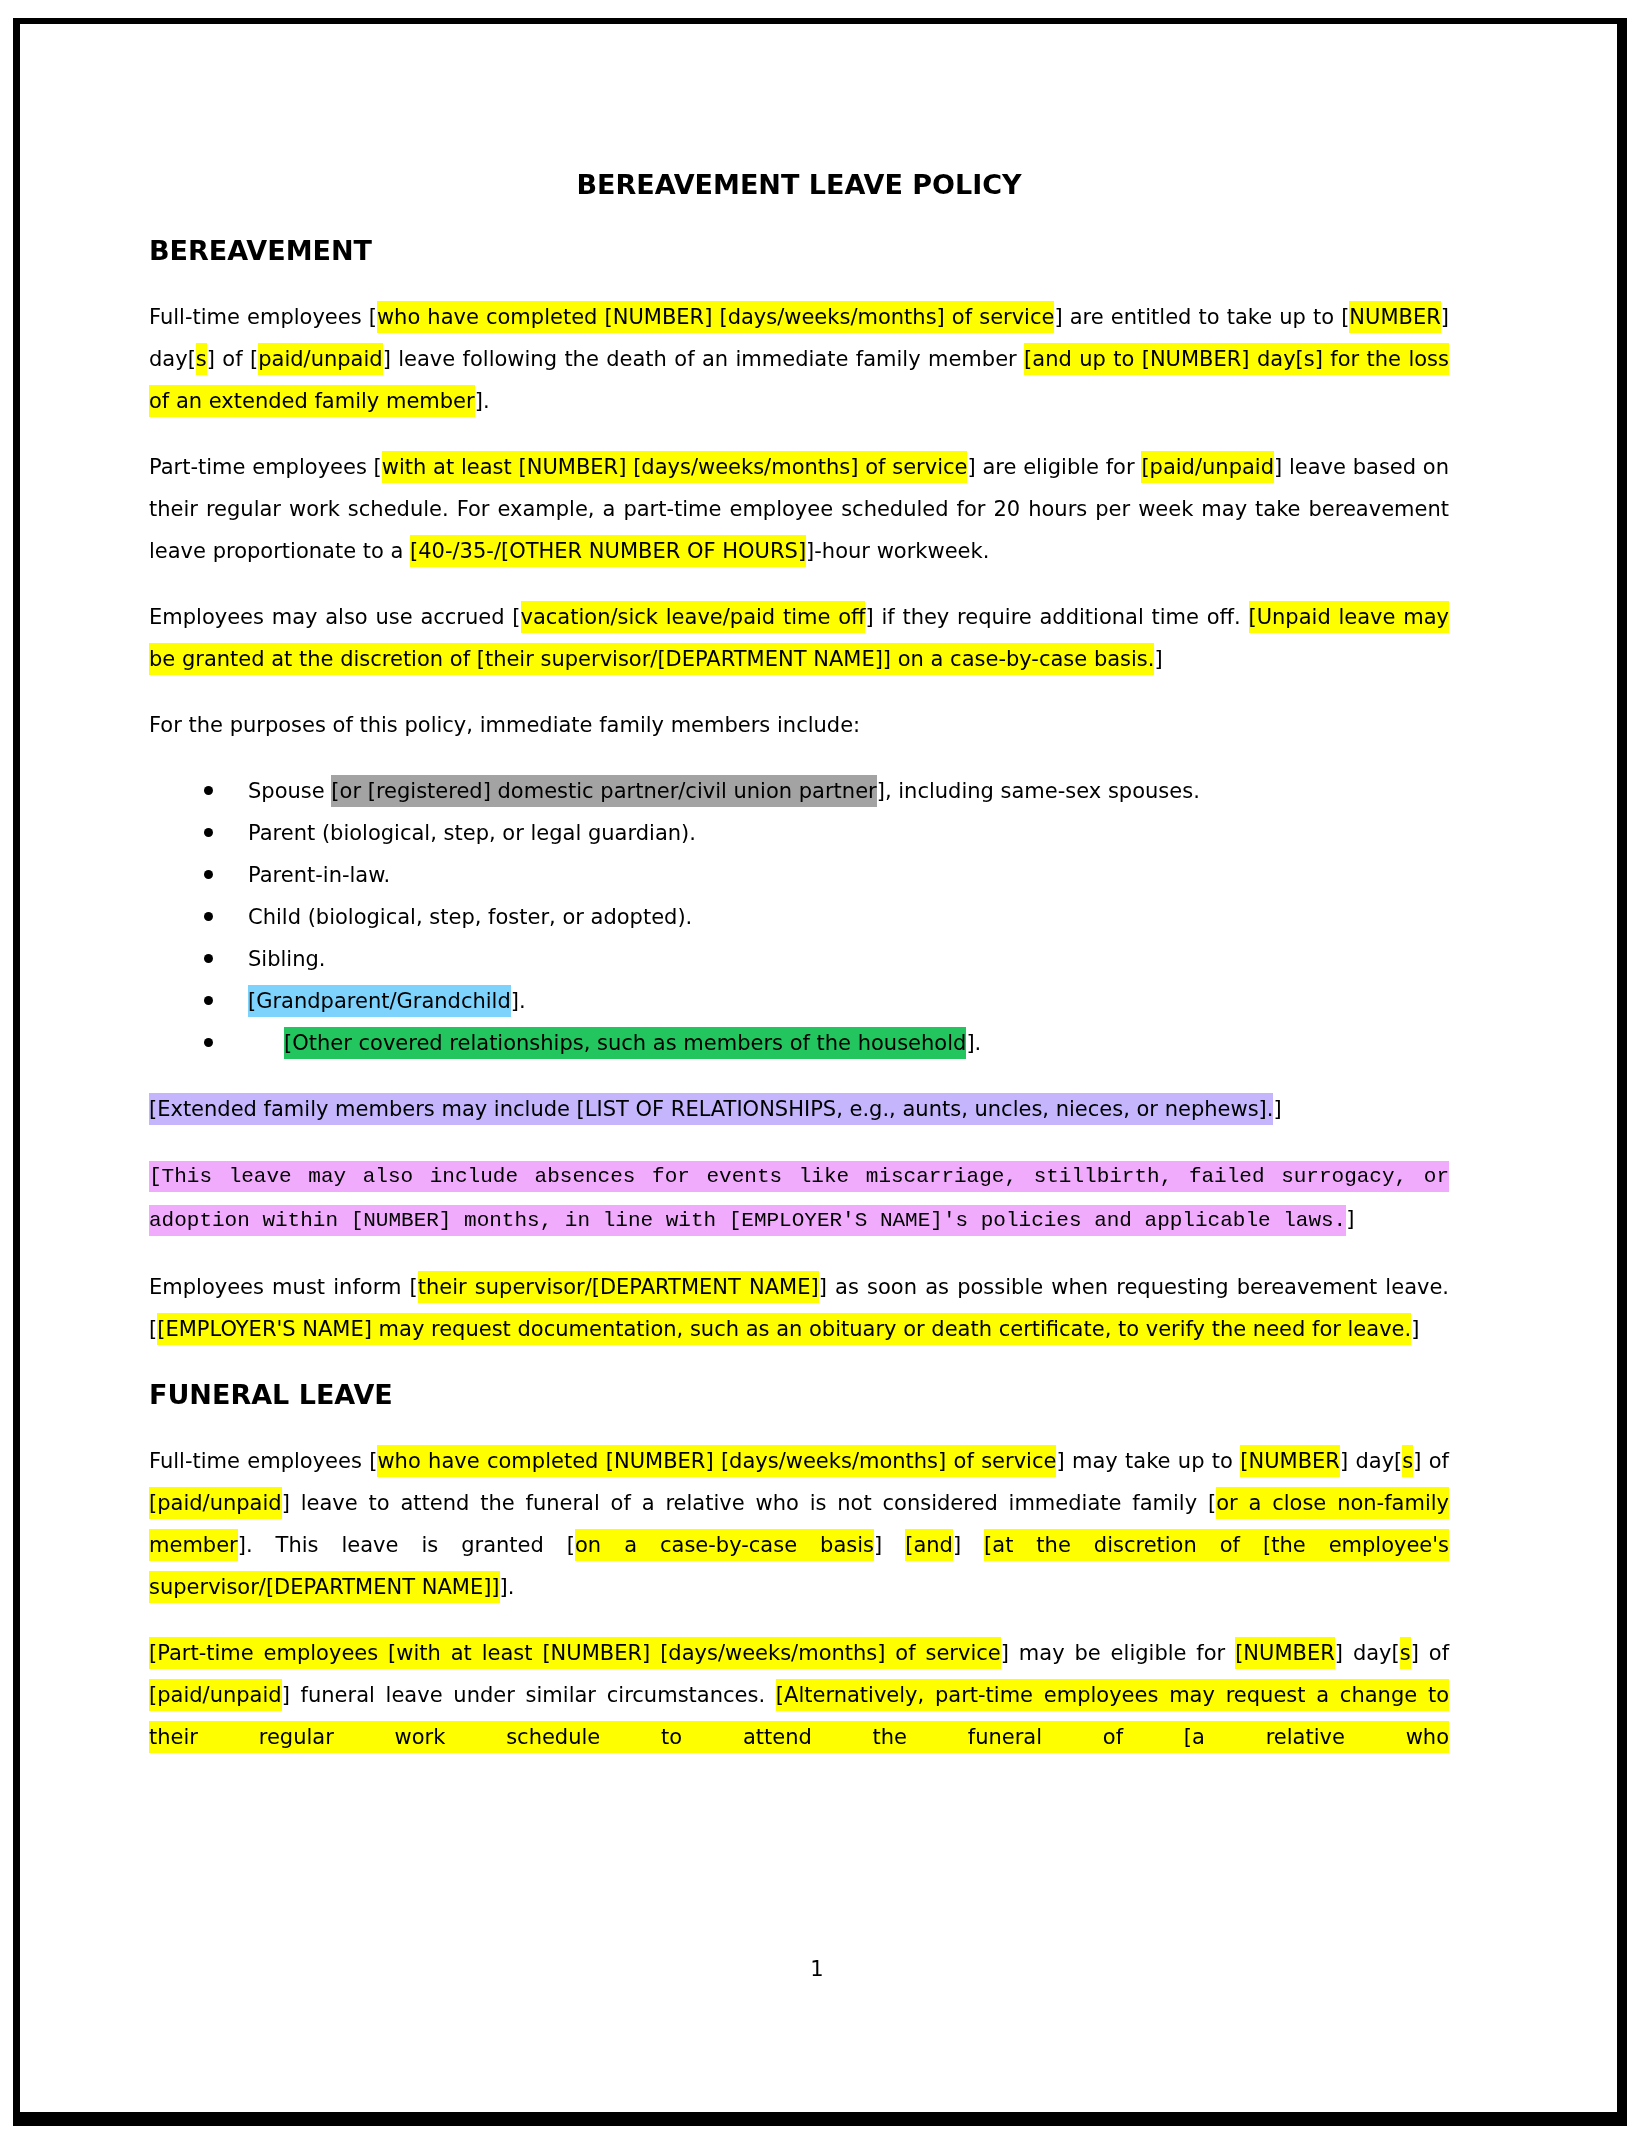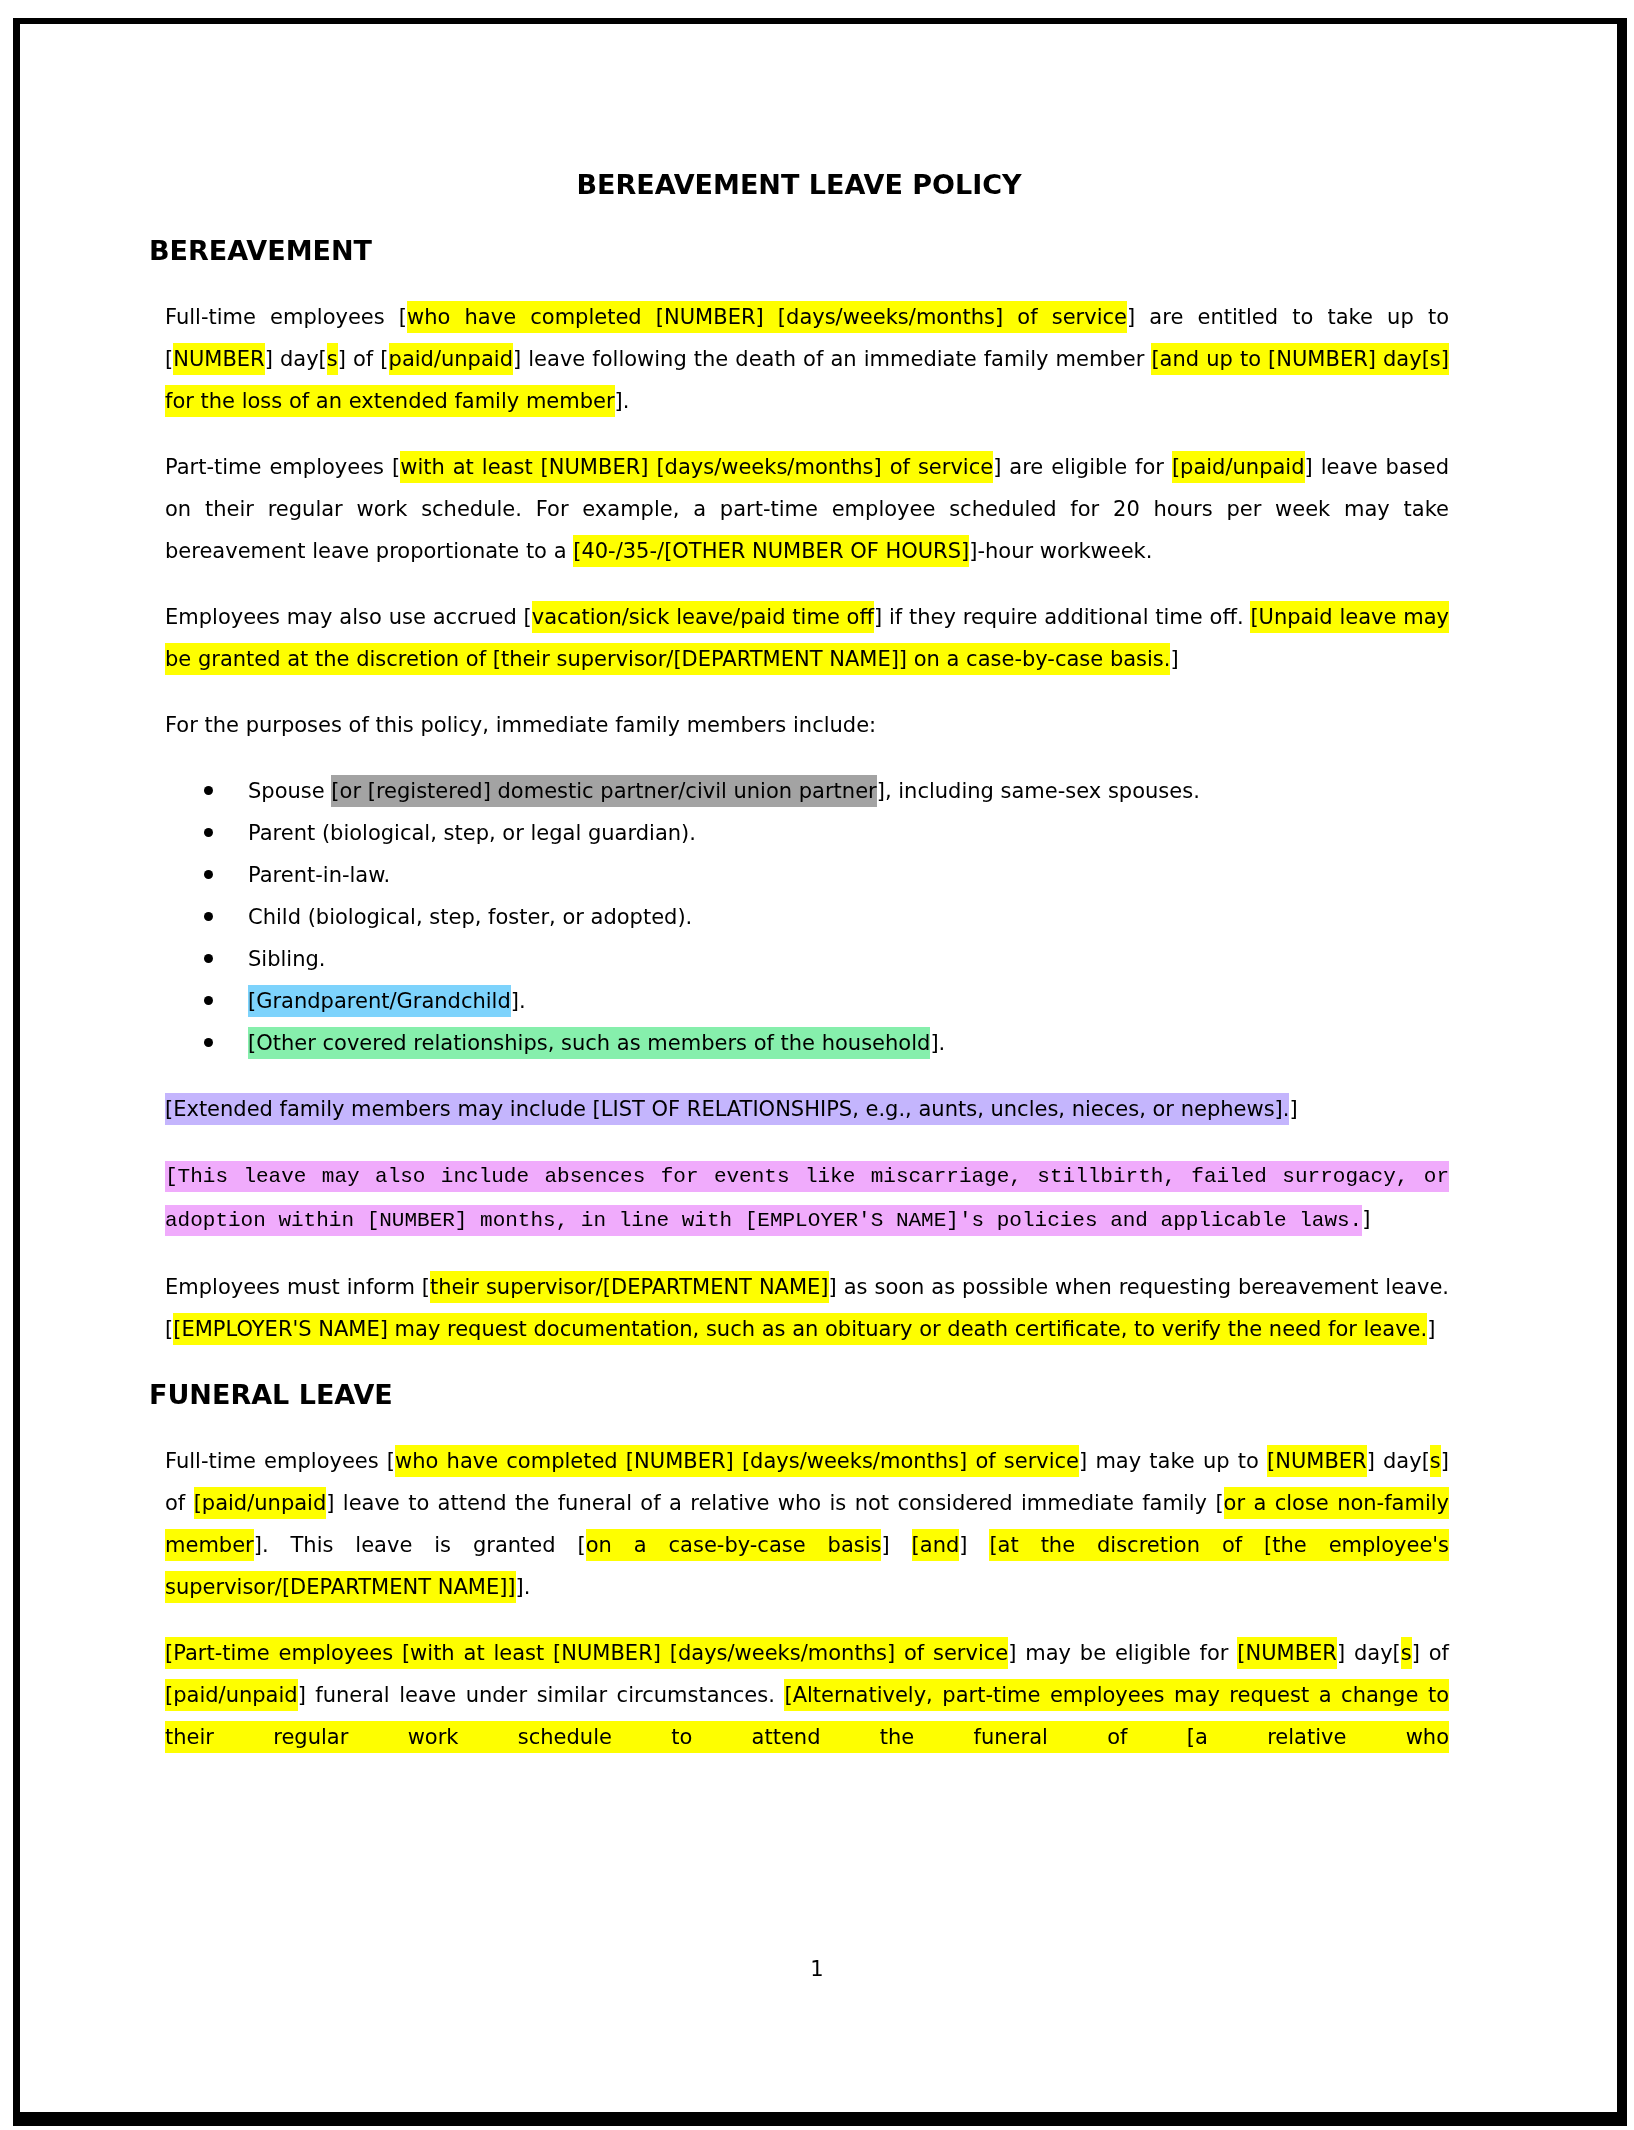--- a/index.html
+++ b/index.html
@@ -23,21 +23,21 @@
   }
   h1.doc-title{
     font-size:27px;font-weight:bold;text-align:center;
     margin:0 0 24px 0;line-height:42px;
   }
   h2.section-heading{
     font-size:27px;font-weight:bold;
     margin:0 0 24px 0;line-height:42px;
   }
   p.para{
-    margin:0 0 24px 16px;
+    margin:0 0 24px 0;
     text-align:justify;
   }
   p.para.justify-last{ text-align-last:justify; }
   ul.bullets{
     margin:0 0 24px 0;
     padding:0 0 0 99px;
     list-style:none;
   }
   ul.bullets li{ position:relative; text-align:left; }
   ul.bullets li::before{
@@ -68,21 +68,21 @@
       <p class="para"><span>Part-time employees [</span><mark class="hl" style="background: rgb(254, 254, 0);">with at least [NUMBER] [days/weeks/months] of service</mark><span>] are eligible for </span><mark class="hl" style="background: rgb(254, 254, 0);">[paid/unpaid</mark><span>] leave based on their regular work schedule. For example, a part-time employee scheduled for 20 hours per week may take bereavement leave proportionate to a </span><mark class="hl" style="background: rgb(254, 254, 0);">[40-/35-/[OTHER NUMBER OF HOURS]</mark><span>]-hour workweek.</span></p>
       <p class="para"><span>Employees may also use accrued [</span><mark class="hl" style="background: rgb(254, 254, 0);">vacation/sick leave/paid time off</mark><span>] if they require additional time off. </span><mark class="hl" style="background: rgb(254, 254, 0);">[Unpaid leave may be granted at the discretion of [their supervisor/[DEPARTMENT NAME]] on a case-by-case basis.</mark><span>]</span></p>
       <p class="para"><span>For the purposes of this policy, immediate family members include:</span></p>
       <ul class="bullets">
         <li><span>Spouse </span><mark class="hl" style="background: #a3a3a3;">[or [registered] domestic partner/civil union partner</mark><span>], including same-sex spouses.</span></li>
         <li><span>Parent (biological, step, or legal guardian).</span></li>
         <li><span>Parent-in-law.</span></li>
         <li><span>Child (biological, step, foster, or adopted).</span></li>
         <li><span>Sibling.</span></li>
         <li><mark class="hl" style="background: #7dd3fc;">[Grandparent/Grandchild</mark><span>].</span></li>
-        <li><mark class="hl" style="background: #86efac;">[Other covered relationships, such as members of the household</mark><span>].</span></li>
+        <li><mark class="hl" style="background: #22c55e; margin-left: 36px;">[Other covered relationships, such as members of the household</mark><span>].</span></li>
       </ul>
       <p class="para"><mark class="hl" style="background: #c4b5fd;">[Extended family members may include [LIST OF RELATIONSHIPS, e.g., aunts, uncles, nieces, or nephews].</mark><span>]</span></p>
       <p class="para"><mark class="hl" style="background: #f0abfc; font-family: Liberation Mono, monospace;">[This leave may also include absences for events like miscarriage, stillbirth, failed surrogacy, or adoption within [NUMBER] months, in line with [EMPLOYER'S NAME]'s policies and applicable laws.</mark><span>]</span></p>
       <p class="para"><span>Employees must inform [</span><mark class="hl" style="background: rgb(254, 254, 0);">their supervisor/[DEPARTMENT NAME]</mark><span>] as soon as possible when requesting bereavement leave. [</span><mark class="hl" style="background: rgb(254, 254, 0);">[EMPLOYER'S NAME] may request documentation, such as an obituary or death certificate, to verify the need for leave.</mark><span>]</span></p>
       <h2 class="section-heading">FUNERAL LEAVE</h2>
       <p class="para"><span>Full-time employees [</span><mark class="hl" style="background: rgb(254, 254, 0);">who have completed [NUMBER] [days/weeks/months] of service</mark><span>] may take up to </span><mark class="hl" style="background: rgb(254, 254, 0);">[NUMBER</mark><span>] day[</span><mark class="hl" style="background: rgb(254, 254, 0);">s</mark><span>] of </span><mark class="hl" style="background: rgb(254, 254, 0);">[paid/unpaid</mark><span>] leave to attend the funeral of a relative who is not considered immediate family [</span><mark class="hl" style="background: rgb(254, 254, 0);">or a close non-family member</mark><span>]. This leave is granted [</span><mark class="hl" style="background: rgb(254, 254, 0);">on a case-by-case basis</mark><span>] </span><mark class="hl" style="background: rgb(254, 254, 0);">[and</mark><span>] </span><mark class="hl" style="background: rgb(254, 254, 0);">[at the discretion of [the employee's supervisor/[DEPARTMENT NAME]]</mark><span>].</span></p>
       <p class="para justify-last"><mark class="hl" style="background: rgb(254, 254, 0);">[Part-time employees [with at least [NUMBER] [days/weeks/months] of service</mark><span>] may be eligible for </span><mark class="hl" style="background: rgb(254, 254, 0);">[NUMBER</mark><span>] day[</span><mark class="hl" style="background: rgb(254, 254, 0);">s</mark><span>] of </span><mark class="hl" style="background: rgb(254, 254, 0);">[paid/unpaid</mark><span>] funeral leave under similar circumstances. </span><mark class="hl" style="background: rgb(254, 254, 0);">[Alternatively, part-time employees may request a change to their regular work schedule to attend the funeral of [a relative who</mark></p>
     </div>
 </div>
 

